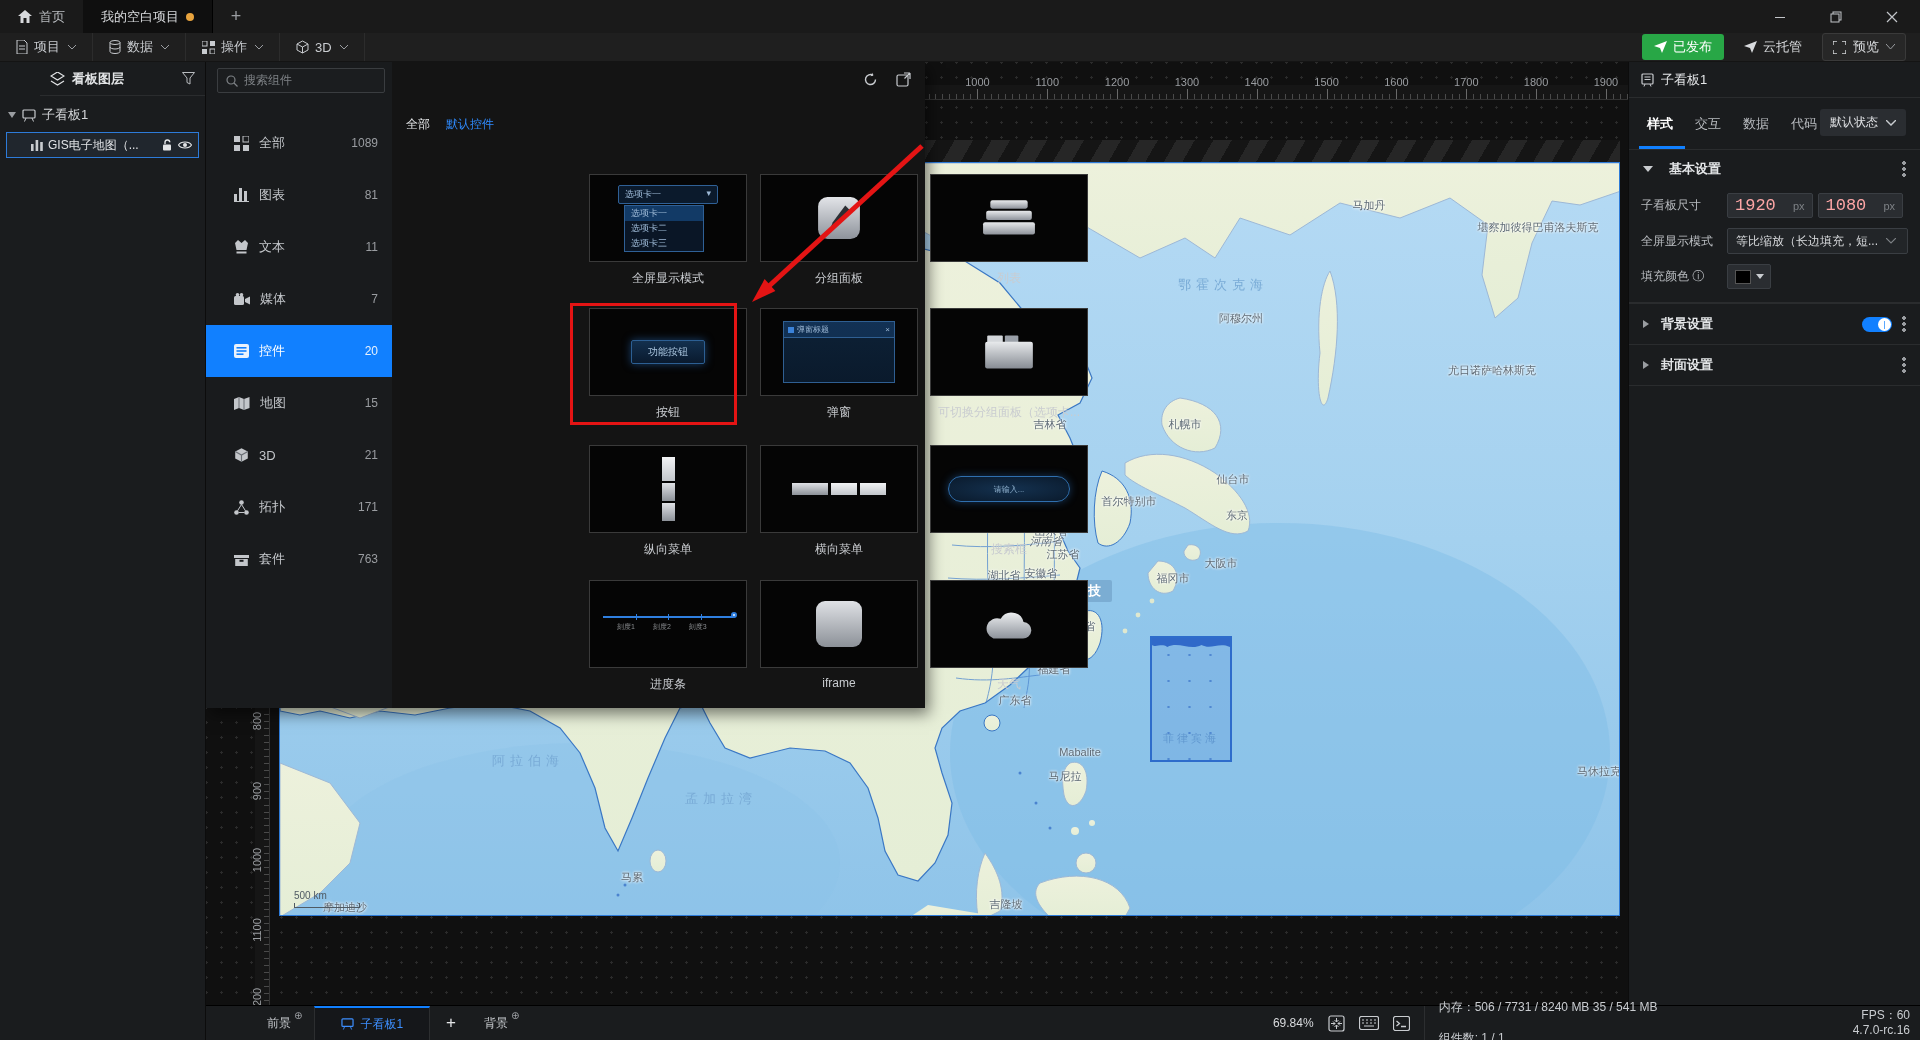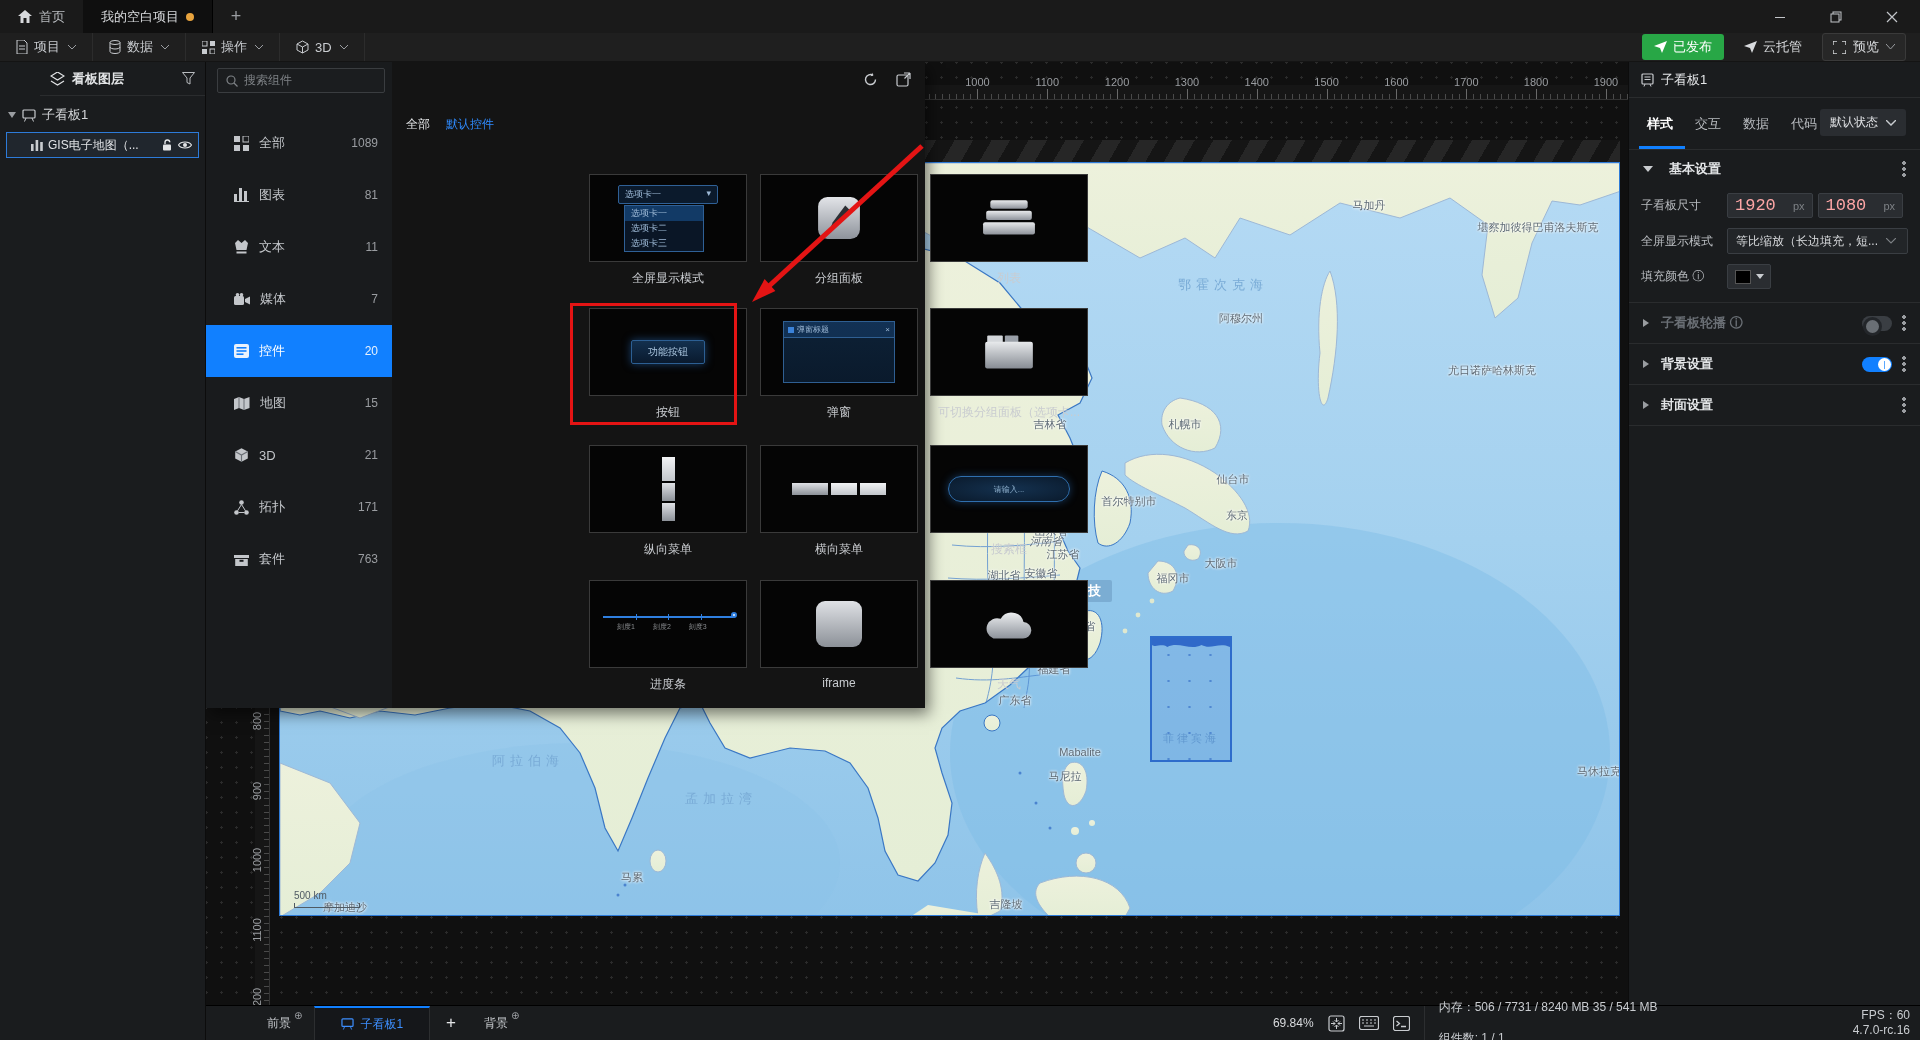--- a/index.html
+++ b/index.html
@@ -843,28 +843,20 @@
     <div class="rp-row">
       <span class="rp-label"><span>填充颜色</span> <span>ⓘ</span></span>
       <span class="color-swatch">
         <span class="color-chip"></span>
         <svg width="8" height="5">
             <path d="M0 0 H8 L4 5 Z" fill="#c9ccd0"></path>
           </svg>
       </span>
     </div>
     <div class="rp-div"></div>
-    <div class="rp-toggle-row disabled">
-      <span class="caret-r"></span>
-      <span><span>子看板轮播</span> <span>ⓘ</span></span>
-      <span class="right">
-        <span class="switch off"></span>
-        <span class="kebab"></span>
-      </span>
-    </div>
     <div class="rp-div" style="margin-top:0"></div>
     <div class="rp-toggle-row">
       <span class="caret-r"></span>
       <span>背景设置</span>
       <span class="right">
         <span class="switch on"></span>
         <span class="kebab"></span>
       </span>
     </div>
     <div class="rp-div" style="margin-top:0"></div>

